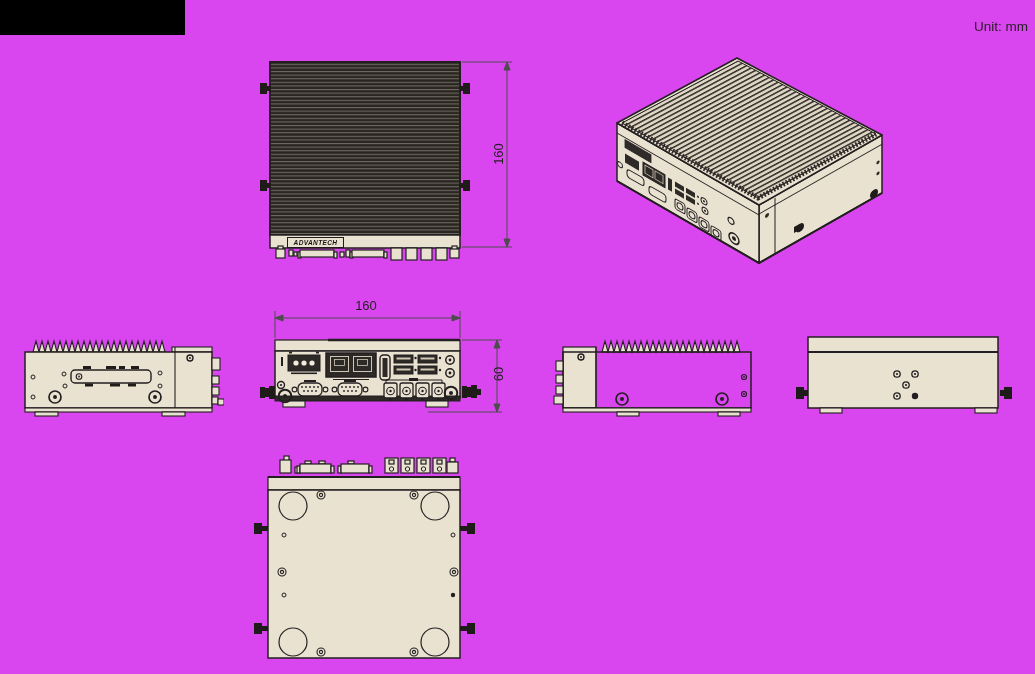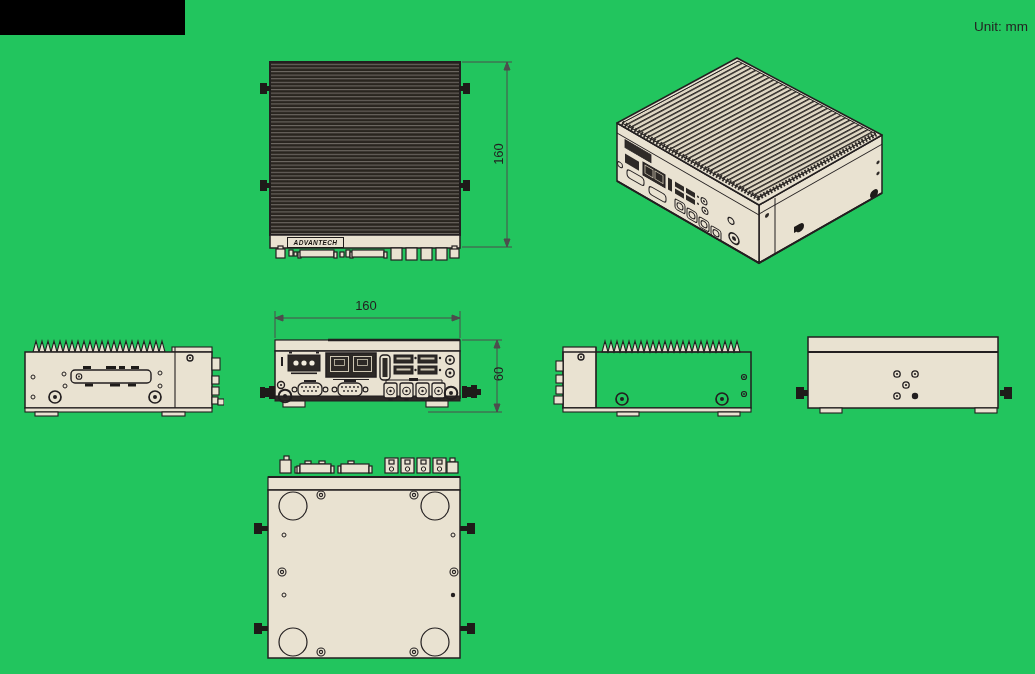--- a/index.html
+++ b/index.html
@@ -1,16 +1,16 @@
 <!DOCTYPE html>
 <html><head>
 <meta charset="utf-8">
 <style>
   html,body{margin:0;padding:0;background:#fff;}
-  .canvas{position:relative;width:1035px;height:674px;background:#22c55e;
+  .canvas{position:relative;width:1035px;height:674px;background:#d946ef;
           font-family:"Liberation Sans",sans-serif;overflow:hidden;}
   .redact{position:absolute;left:0;top:0;width:185px;height:35px;background:#000;}
   .unit{position:absolute;right:7px;top:19px;font-size:13.5px;color:#231f20;
         letter-spacing:0px;}
   .dim{position:absolute;font-size:13px;color:#231f20;text-align:center;line-height:14px;}
   .vert{transform:rotate(-90deg);}
   .v{position:absolute;}
   .logo-box{position:absolute;left:287px;top:237px;width:57px;height:11px;
             border:1.3px solid #1e1b19;box-sizing:border-box;display:flex;
             align-items:center;justify-content:center;background:#e9e2d1;}

